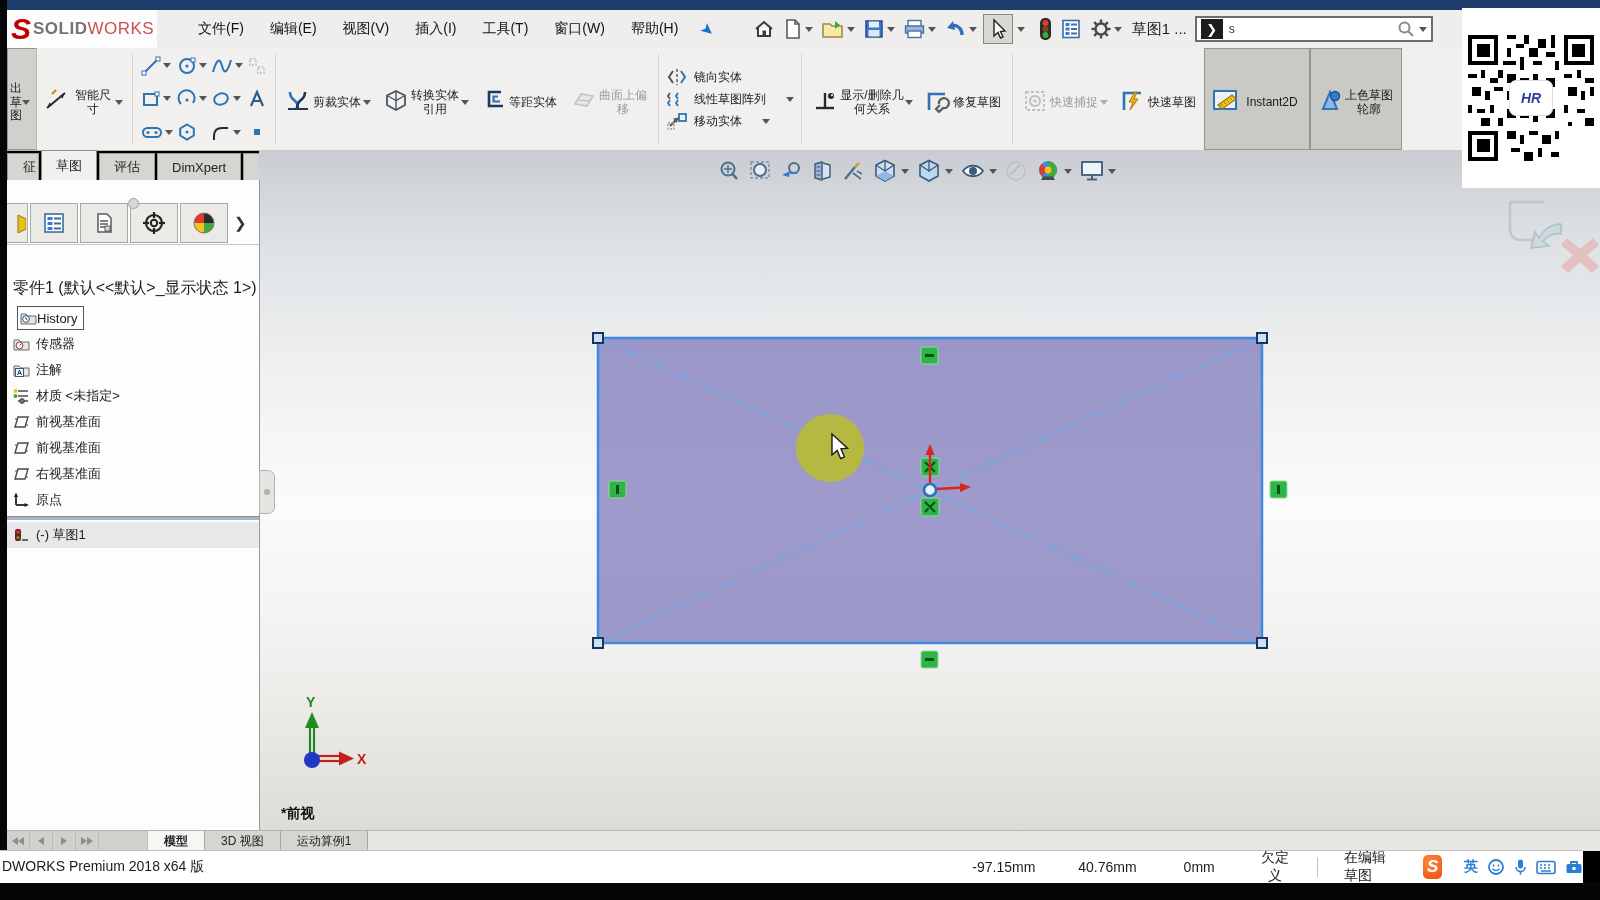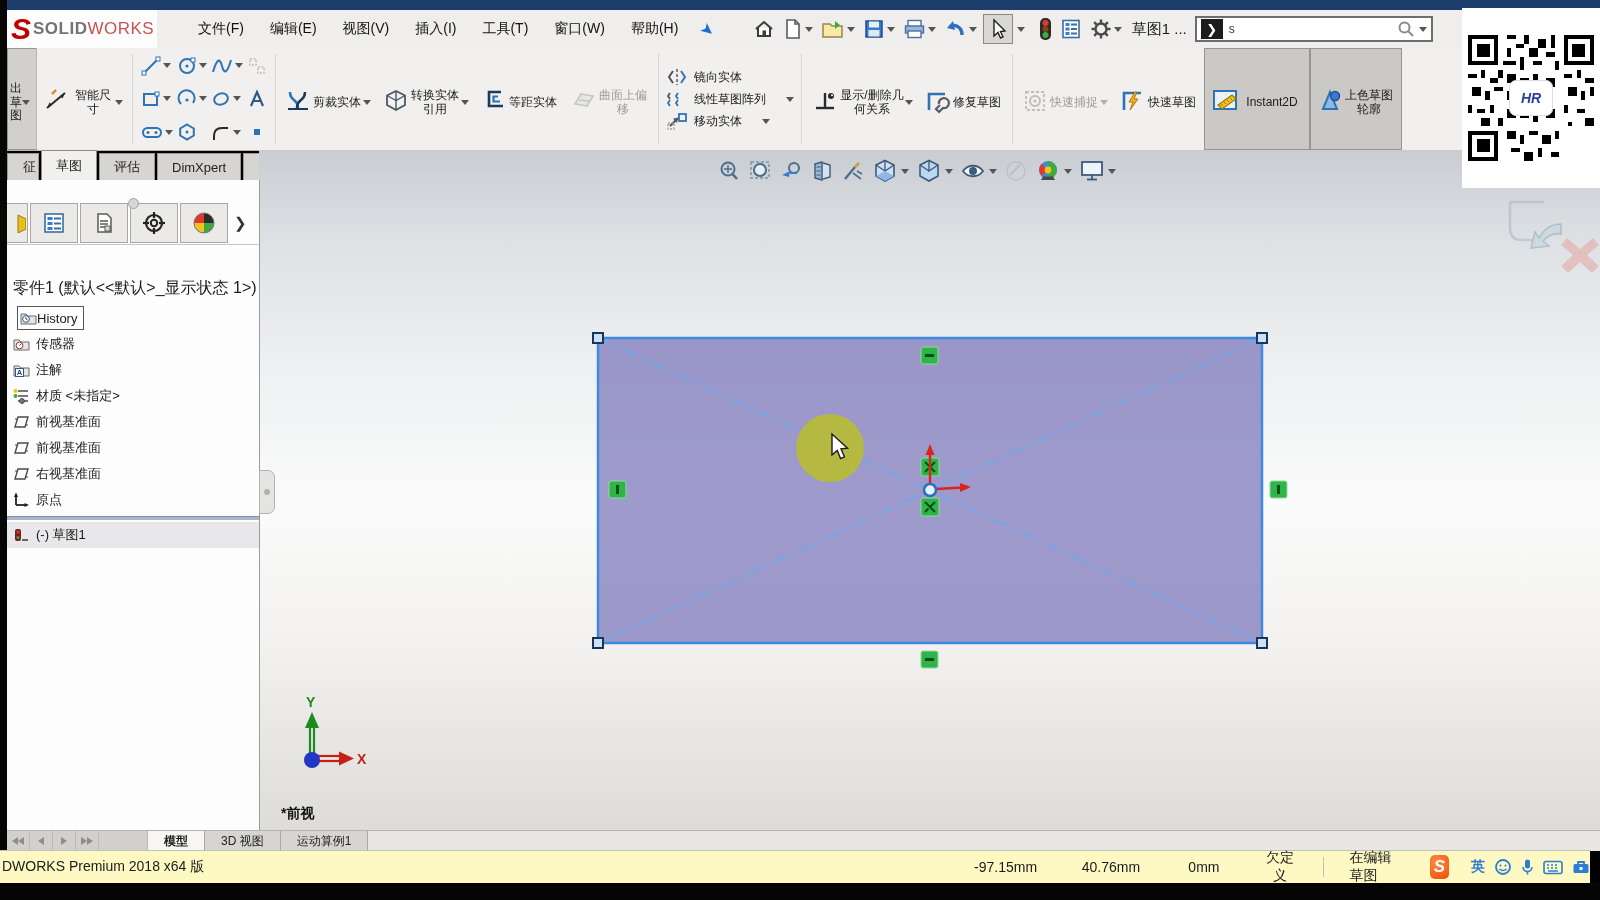--- a/index.html
+++ b/index.html
@@ -71,21 +71,21 @@
   #scene{position:absolute;inset:0;width:100%;height:100%;}
   #view-label{position:absolute;left:22px;top:655px;font-size:14px;font-weight:bold;color:#111;}
   
   #bottomtabs{top:830px;left:7px;right:0;height:20px;background:#e9e7e4;border-top:1px solid #b5b3b0;display:flex;align-items:stretch;font-size:12px;}
   .navbtn{width:22px;display:flex;align-items:center;justify-content:center;background:#d2d0cc;border-right:1px solid #bdbbb8;}
   .tri-l{width:0;height:0;border-top:4px solid transparent;border-bottom:4px solid transparent;border-right:6px solid #8f8d8a;}
   .tri-r{width:0;height:0;border-top:4px solid transparent;border-bottom:4px solid transparent;border-left:6px solid #8f8d8a;}
   .btab{display:flex;align-items:center;padding:0 16px;background:#d7d5d2;border-right:1px solid #aaa8a5;color:#222;}
   .btab.active{background:#f7f6f4;font-weight:bold;}
   
-  #statusbar{top:850px;left:0;right:10px;height:32px;background:#fef9c3;border-top:1px solid #c2c0bd;display:flex;align-items:center;font-size:14px;}
+  #statusbar{top:850px;left:0;right:17px;height:32px;background:#ffffff;border-top:1px solid #c2c0bd;display:flex;align-items:center;font-size:14px;}
   #status-left{margin-left:2px;white-space:nowrap;}
   #status-right{position:absolute;left:950px;right:0;top:0;height:32px;display:flex;align-items:center;gap:16px;}
   .coord{width:110px;text-align:right;}
   #status-state{margin-left:28px;text-align:center;}
   .vsep{width:1px;height:20px;background:#c2c0bd;margin:0 10px;}
   #sogou{width:24px;height:24px;border-radius:5px;background:radial-gradient(circle at 35% 30%,#ff8a3c,#ef4d10);color:#fff;font-weight:bold;font-style:italic;font-size:17px;display:flex;align-items:center;justify-content:center;margin:0 6px;}
   #ime{display:flex;align-items:center;gap:9px;color:#2a7fd4;font-weight:bold;}
   
   #qr{top:8px;left:1462px;width:138px;height:180px;background:#fff;display:flex;align-items:center;justify-content:center;}
   #qr-chip{position:absolute;width:42px;height:34px;background:#fff;border:1px solid #ddd;border-radius:7px;display:flex;align-items:center;justify-content:center;color:#2b3f9e;font-weight:bold;font-style:italic;font-size:14px;}

